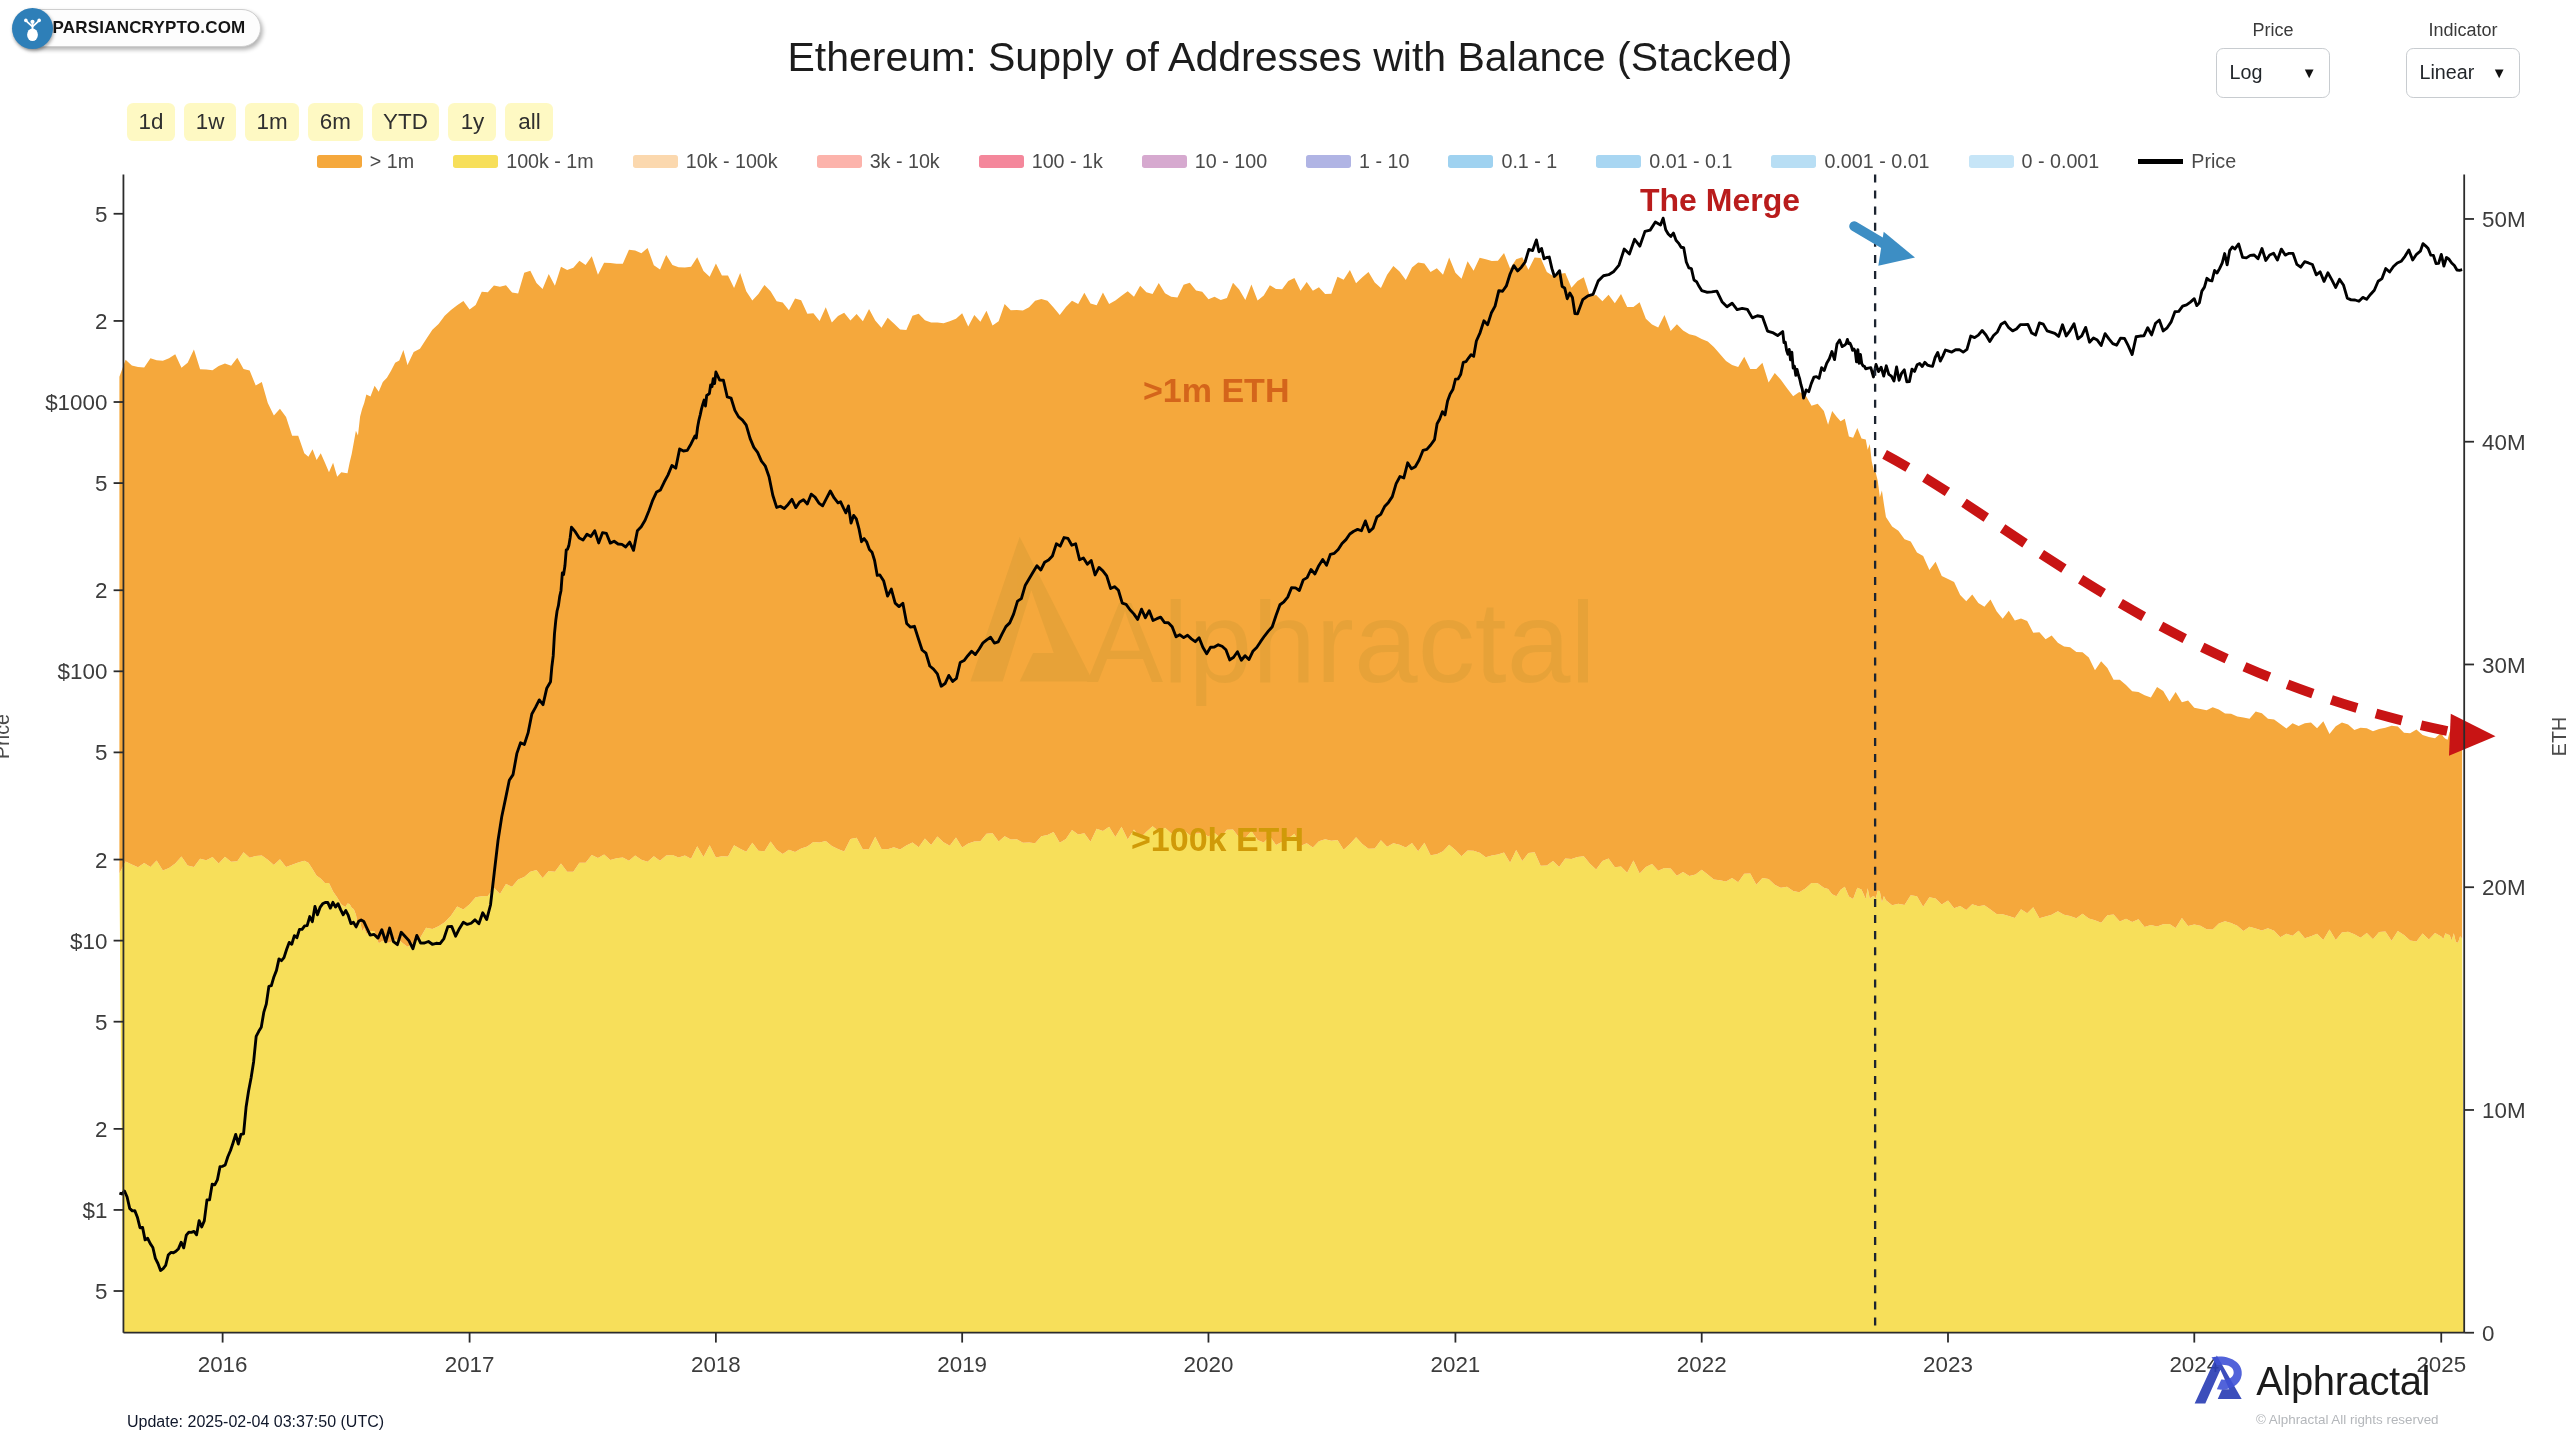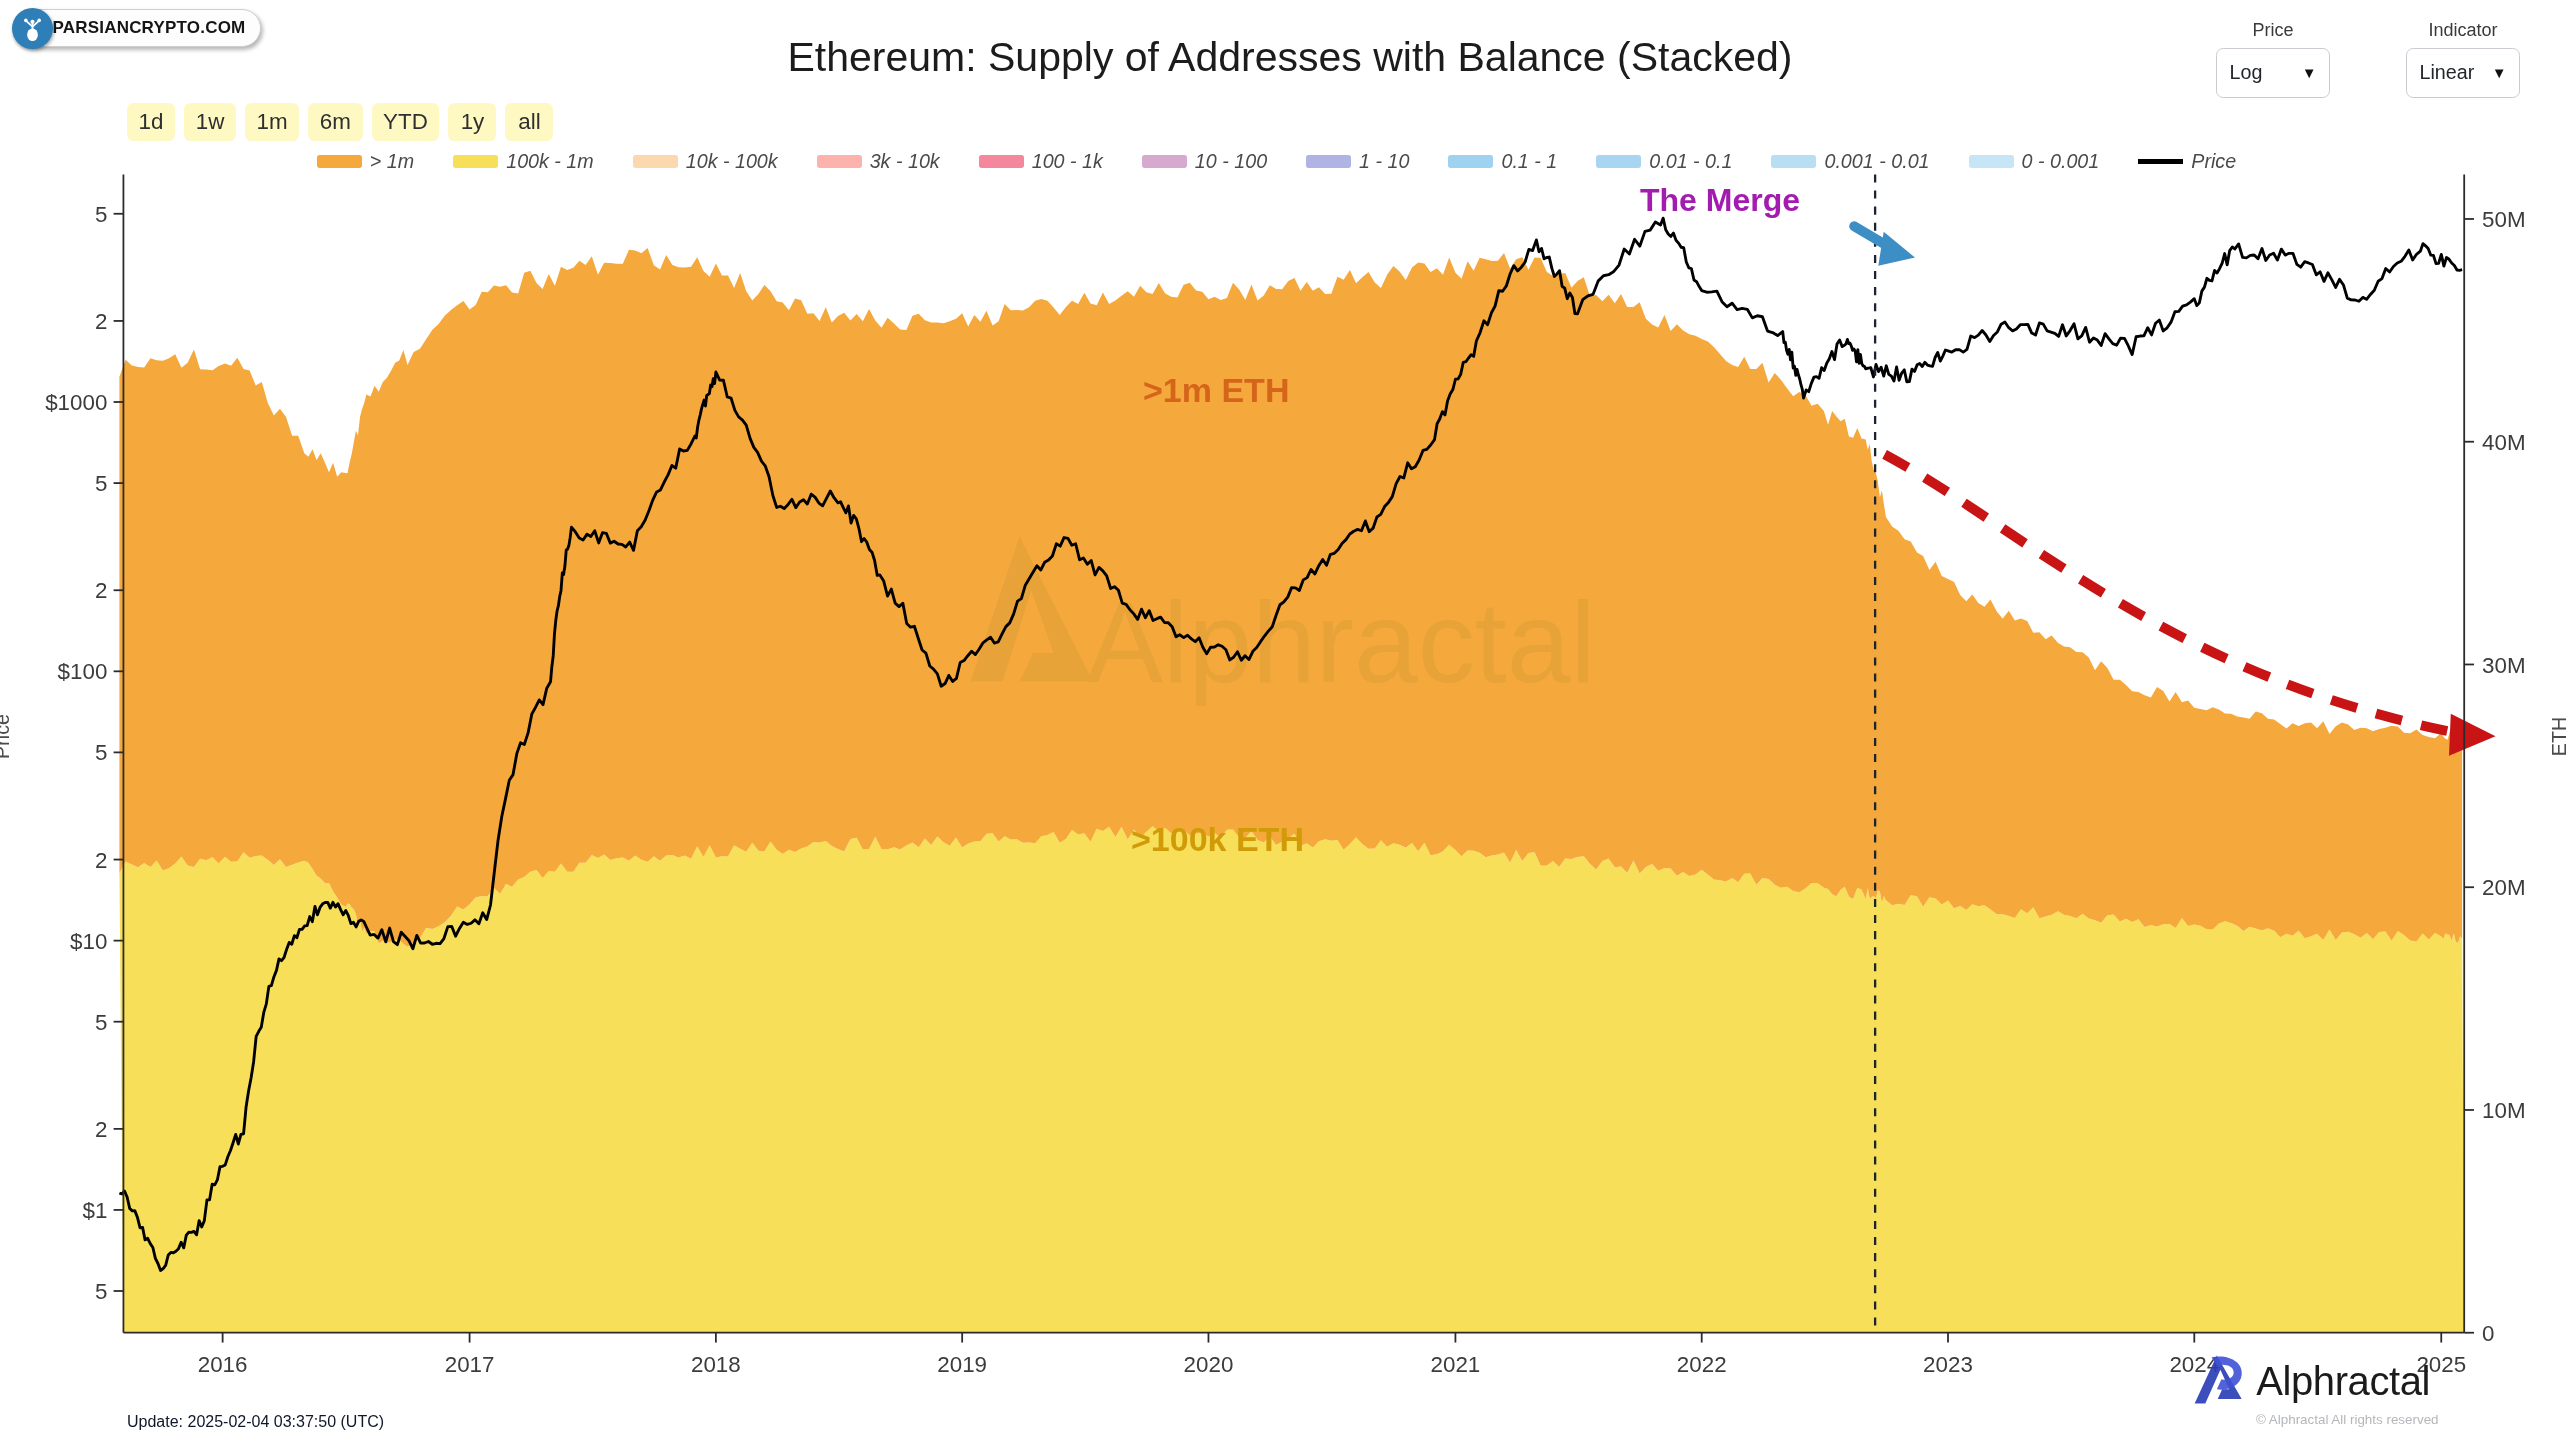--- a/index.html
+++ b/index.html
@@ -57,21 +57,21 @@
     width: 114px; height: 50px; border: 0.9px solid #c8ccd0; border-radius: 7.2px;
     background: #fff; display: flex; align-items: center; justify-content: space-between;
     padding: 0 12.5px; cursor: pointer; gap: 16px;
   }
   .ctrl-value { font-size: 19.7px; color: #22262a; font-family: "Liberation Sans", sans-serif; }
   .ctrl-caret { font-size: 15px; color: #111; line-height: 1; }
 
   
   .legend {
     position: absolute; left: 0; right: 0; top: 150px;
-    display: flex; justify-content: center; align-items: center; gap: 16px; font-style: italic;
+    display: flex; justify-content: center; align-items: center; gap: 16px;
   }
   .legend-item { display: flex; align-items: center; margin-right: 23px; }
   .legend-swatch { width: 45px; height: 13.4px; border-radius: 2.7px; margin-right: 8px; }
   .legend-line  { width: 45px; height: 4.5px; background: #000; margin-right: 8px; }
   .legend-text { font-size: 19.7px; color: #4a4a4a; font-family: "Liberation Sans", sans-serif; white-space: nowrap; }
 
   
   .plot-wrap { position: absolute; left: 0; top: 0; width: 2576px; height: 1449px; }
   svg.plot { position: absolute; left: 0; top: 0; }
 
@@ -83,21 +83,21 @@
   }
   .axis-title-right {
     position: absolute; left: 2540px; top: 725px;
     transform: rotate(-90deg); transform-origin: center;
     font-size: 19.7px; color: #4b4b4b; font-family: "Liberation Sans", sans-serif;
   }
 
   
   .ann-merge {
     position: absolute; left: 1640px; top: 182px;
-    font-size: 32px; font-weight: 700; color: #a21caf;
+    font-size: 32px; font-weight: 700; color: #b91c1c;
     font-family: "Liberation Sans", sans-serif; white-space: nowrap;
   }
   .ann-band-1m {
     position: absolute; left: 1143px; top: 371px;
     font-size: 34px; font-weight: 700; color: #d4651b;
     font-family: "Liberation Sans", sans-serif;
   }
   .ann-band-100k {
     position: absolute; left: 1131px; top: 820px;
     font-size: 34px; font-weight: 700; color: #d09a08;

